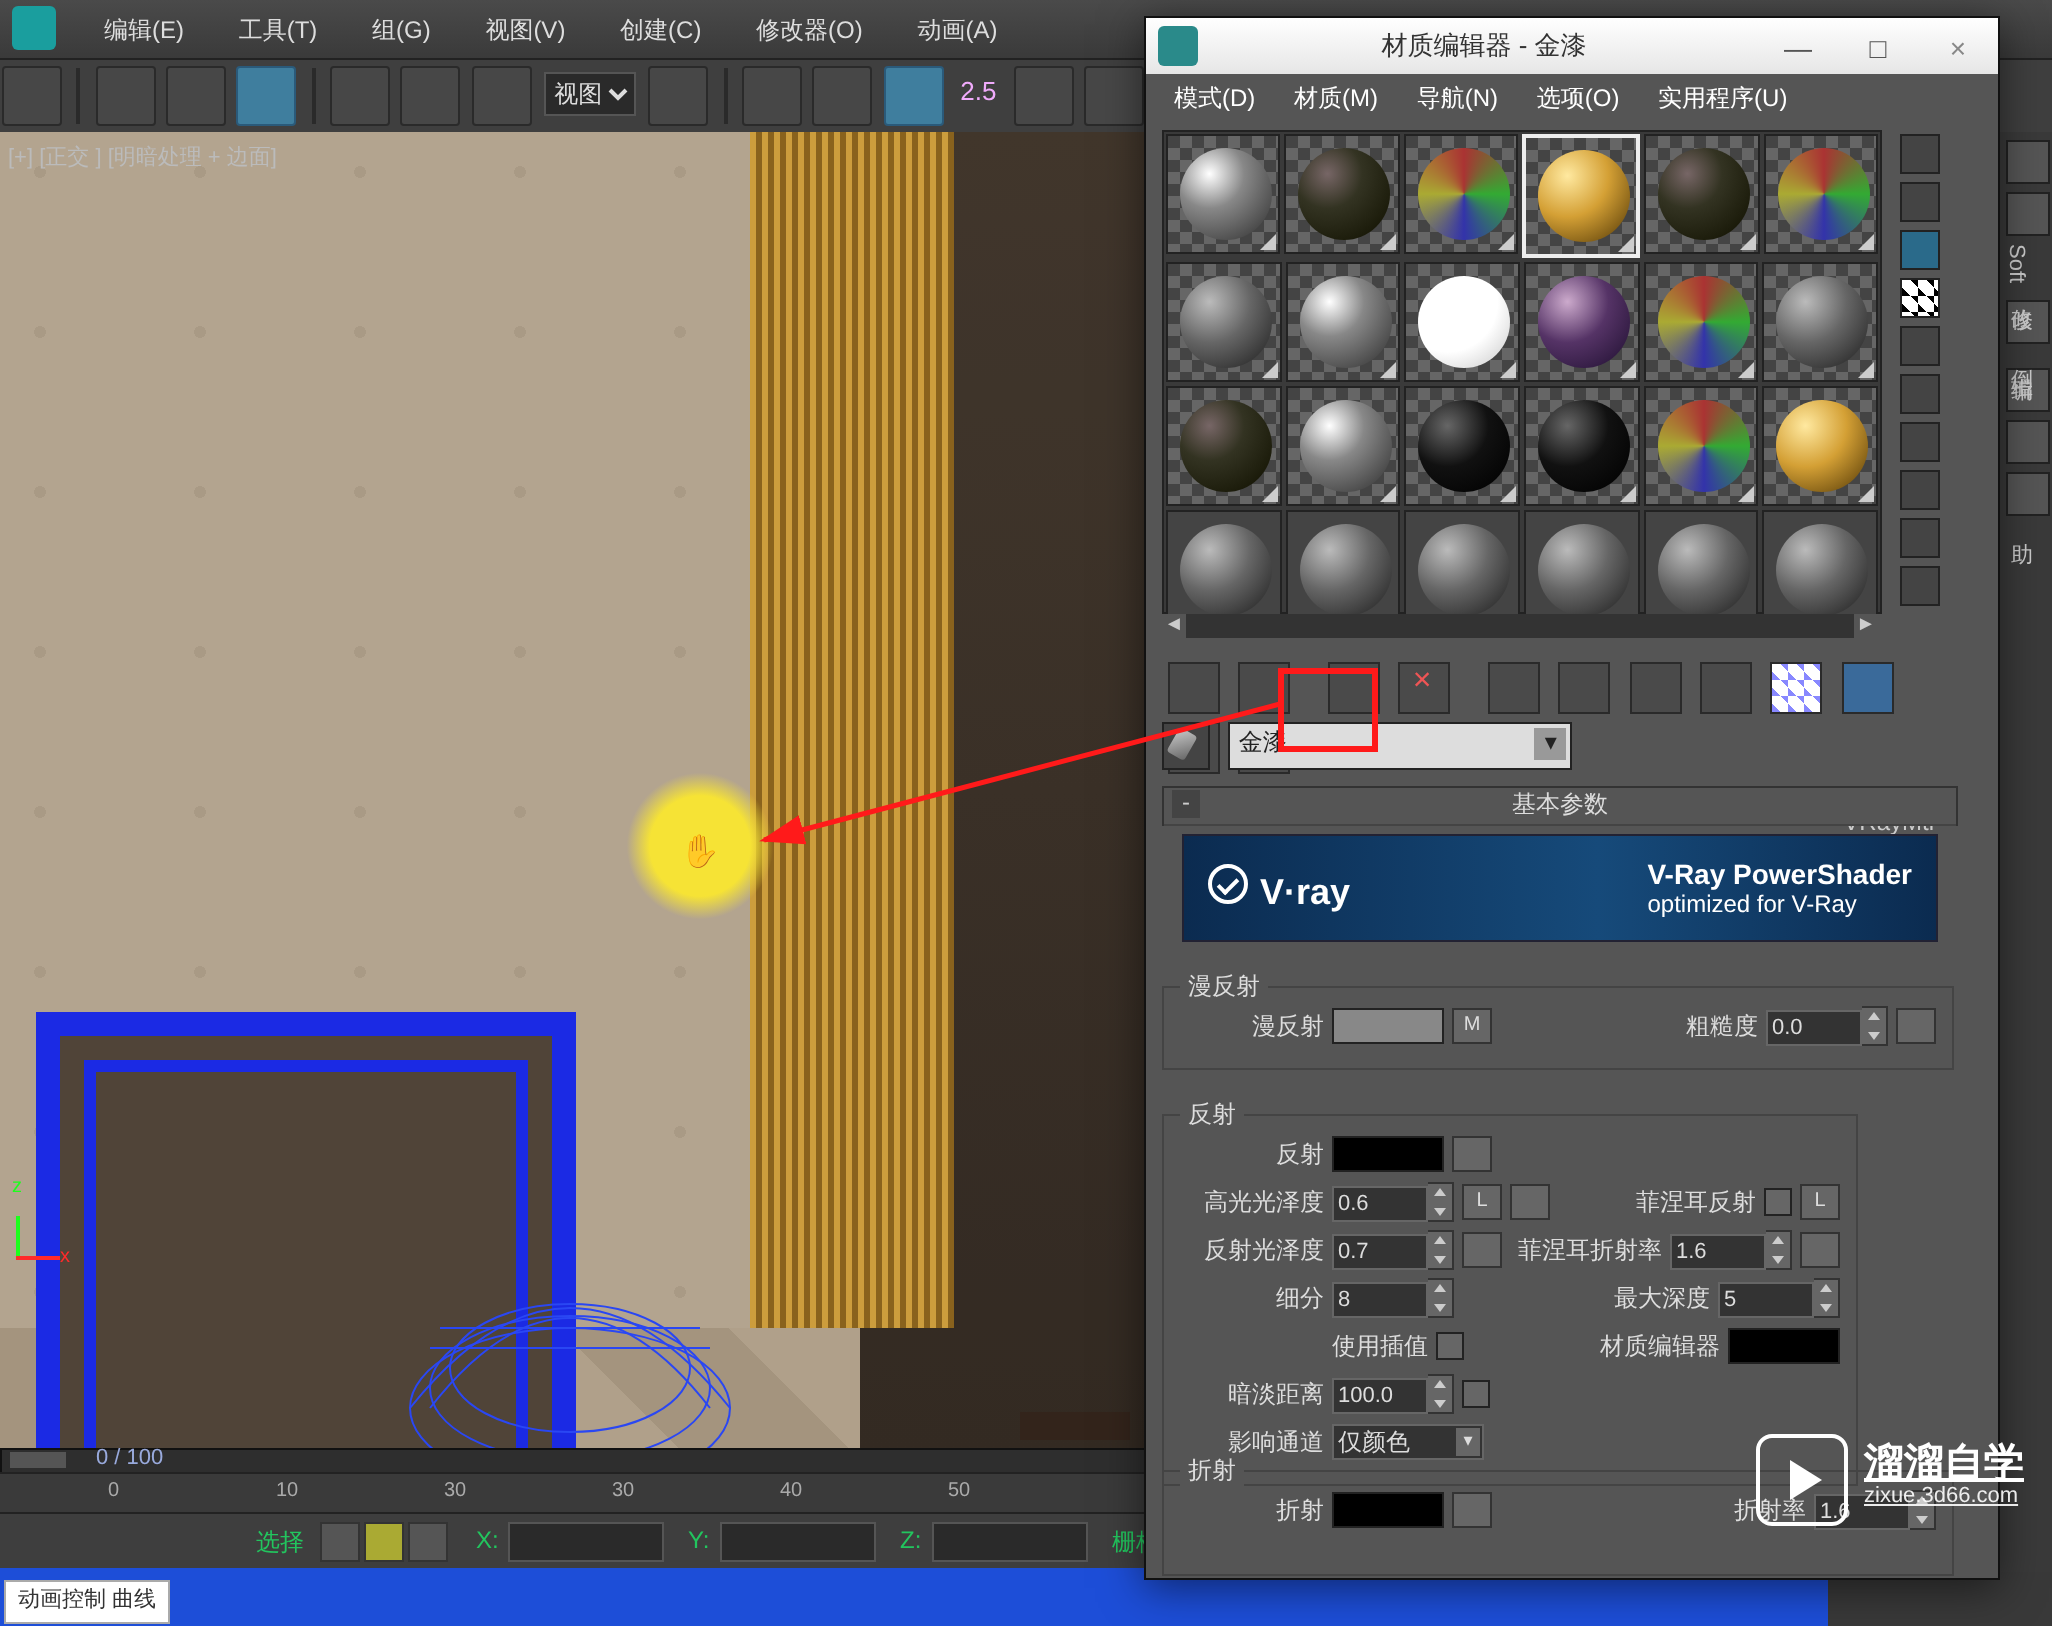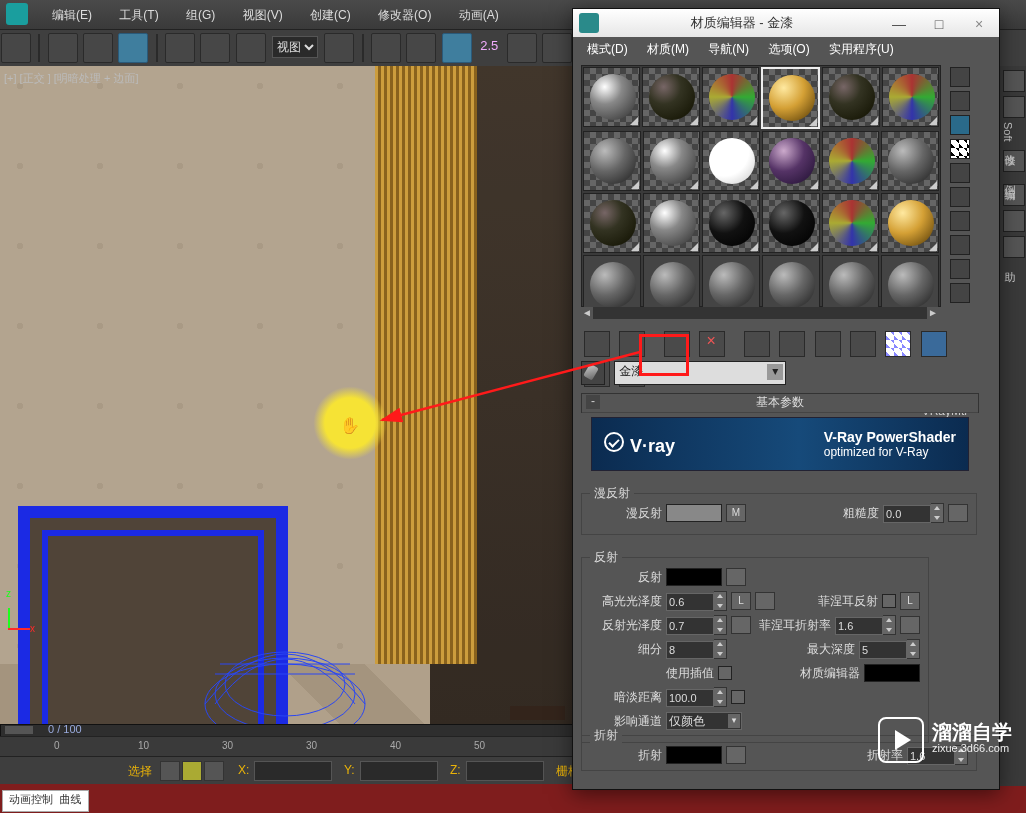--- a/index.html
+++ b/index.html
@@ -47,23 +47,23 @@
 
 
 .time-scroll{position:absolute;left:0;top:724px;width:575px;height:12px;background:#2e2e2e;border:1px solid #111;}
 .time-thumb{position:absolute;left:4px;top:1px;width:28px;height:8px;background:#555;}
 .frame-counter{position:absolute;left:48px;top:723px;color:#9ad;font-size:11px;z-index:2;}
 .ruler{position:absolute;left:0;top:736px;width:1026px;height:20px;background:#3a3a3a;border-top:1px solid #222;}
 .ruler .lab{position:absolute;top:3px;font-size:10px;color:#aaa;}
 .mini-color{position:absolute;left:3px;top:756px;width:44px;height:20px;background:linear-gradient(#ff88aa,#884466);border:1px solid #111;}
 .status{position:absolute;left:0;top:756px;width:1026px;height:28px;background:#3e3e3e;border-top:1px solid #222;}
 .status .field{position:absolute;top:4px;height:20px;background:#2a2a2a;border:1px solid #555;color:#ccc;font-size:11px;padding:2px 4px;box-sizing:border-box;}
-.status .lbl{position:absolute;top:6px;color:#eab308;font-size:12px;}
+.status .lbl{position:absolute;top:6px;color:#22c55e;font-size:12px;}
 .status .ic{position:absolute;top:4px;width:18px;height:18px;background:#555;border:1px solid #333;}
-.bottom-strip{position:absolute;left:0;top:784px;width:1026px;height:29px;background:#7f1d1d;font-family:Liberation Mono, monospace;}
+.bottom-strip{position:absolute;left:0;top:784px;width:914px;height:29px;background:#1d4ed8;}
 .bottom-strip .tab{position:absolute;left:2px;top:6px;height:18px;padding:1px 6px;background:#fff;border:1px solid #aaa;font-size:11px;color:#333;}
 
 
 .axis{position:absolute;left:8px;bottom:94px;width:30px;height:30px;z-index:35;}
 .axis .y{position:absolute;left:0;bottom:0;width:2px;height:22px;background:#1cff1c;}
 .axis .x{position:absolute;left:0;bottom:0;height:2px;width:22px;background:#ff2a2a;}
 .axis .ly{position:absolute;left:-2px;top:-12px;color:#1cff1c;font-size:10px;}
 .axis .lx{position:absolute;left:22px;bottom:-4px;color:#ff2a2a;font-size:10px;}
 
 
@@ -149,21 +149,21 @@
 
 
 .cmd-panel{position:absolute;right:0;top:66px;width:26px;height:720px;background:#3a3a3a;border-left:1px solid #222;}
 .cmd-panel .ic{width:20px;height:20px;margin:4px 3px;background:#555;border:1px solid #222;}
 .cmd-panel .lbl{writing-mode:vertical-rl;color:#ccc;font-size:11px;margin:4px 2px;}
 
 
 .watermark{position:absolute;right:14px;bottom:50px;display:flex;align-items:center;z-index:70;color:#fff;}
 .watermark .play{width:42px;height:42px;border:2px solid #fff;border-radius:8px;display:flex;align-items:center;justify-content:center;margin-right:8px;}
 .watermark .play::before{content:"";border-left:16px solid #fff;border-top:10px solid transparent;border-bottom:10px solid transparent;margin-left:4px;}
-.watermark .txt{line-height:16px;}
+.watermark .txt{line-height:16px;text-decoration:underline;}
 .watermark .big{font-size:20px;font-weight:bold;}
 .watermark .small{font-size:11px;opacity:.9;}
 </style>
 </head>
 <body>
 
 <div class="app">
 
   <div class="main-menu">
     <div class="logo"></div>
@@ -571,21 +571,21 @@
             <span class="pl">影响通道</span>
             <span class="combo" style="width:70px;height:16px;background:#333;color:#ddd;border:1px solid #666;display:inline-flex;align-items:center;padding:0 2px;position:relative">
               <span>仅颜色</span>
               <span style="position:absolute;right:1px;top:1px;width:12px;height:14px;background:#666;text-align:center;font-size:9px;line-height:13px">▾</span>
             </span>
           </div>
         </div>
       </div>
 
       <div class="refr">
-        <div class="group" style="padding-bottom:2px">
+        <div class="group" style="padding-bottom:19px">
           <span class="gtitle">折射</span>
           <div class="param-row">
             <span class="pl">折射</span>
             <span class="swatch black"></span>
             <span style="width:4px"></span>
             <span class="m-btn"></span>
             <span style="flex:1"></span>
             <span class="plr">折射率</span>
             <span class="spinner">
                 <input value="1.6" style="">

